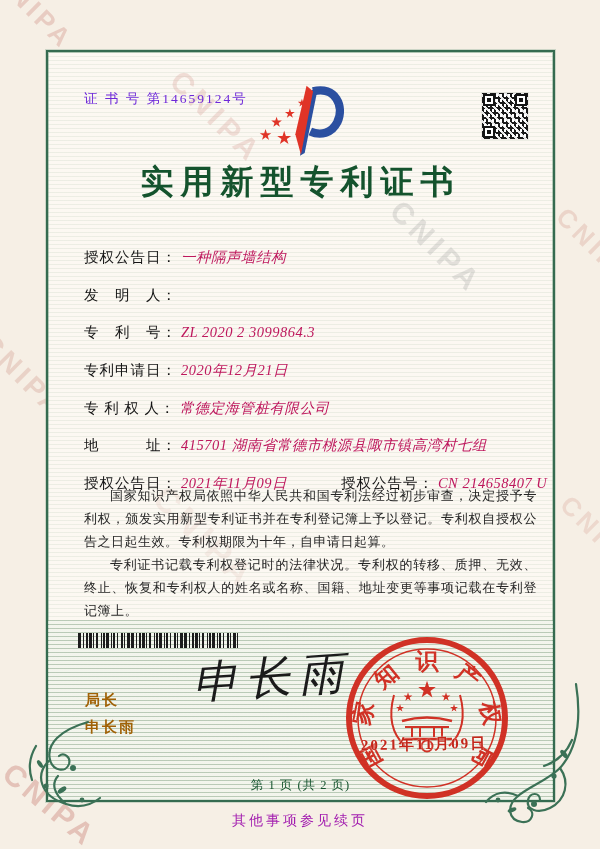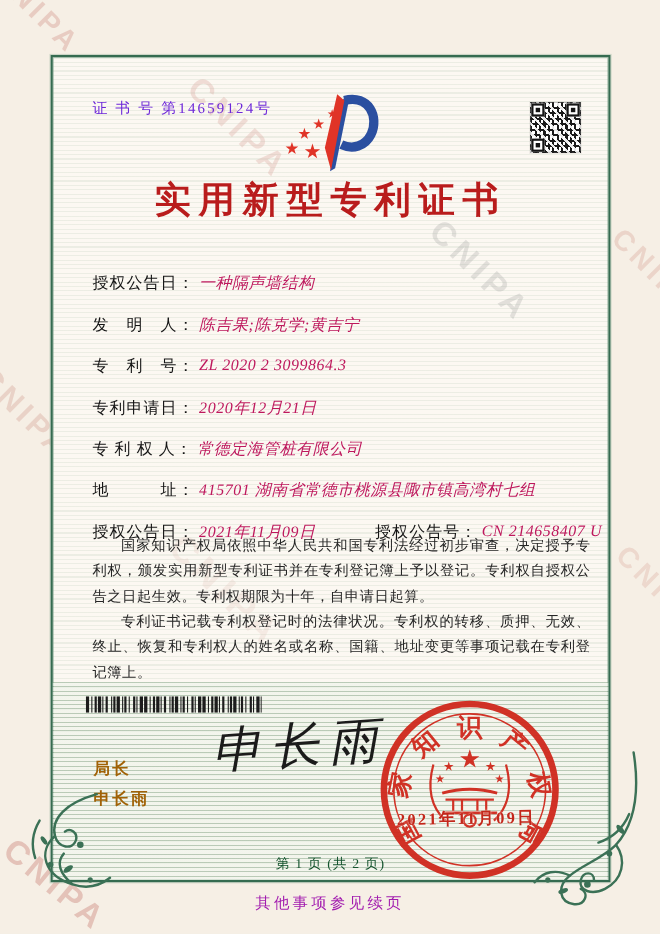--- a/index.html
+++ b/index.html
@@ -33,21 +33,21 @@
   .qr{position:absolute;left:434px;top:41px;width:46px;height:46px;background:#fff;
       box-shadow:0 0 0 1px rgba(0,0,0,.05);
       background-image:
         repeating-linear-gradient(45deg, rgba(255,255,255,.9) 0 2px, transparent 2px 6px),
         repeating-linear-gradient(90deg,#1a1a1a 0 2px,transparent 2px 4px),
         repeating-linear-gradient(0deg,#1a1a1a 0 2px,transparent 2px 5px);}
   .qr .f{position:absolute;width:12px;height:12px;background:#fff;border:2px solid #141414;box-sizing:border-box;}
   .qr .f::after{content:"";position:absolute;inset:2px;background:#141414;}
   .qr .f1{left:1px;top:1px}.qr .f2{right:1px;top:1px}.qr .f3{left:1px;bottom:1px}
   .title{position:absolute;left:0;top:108px;width:100%;margin:0;text-align:center;
-         font-size:33px;font-weight:bold;letter-spacing:7px;color:#b91c1c;}
+         font-size:33px;font-weight:bold;letter-spacing:7px;color:#14532d;}
   
   .fields{position:absolute;left:36px;right:14px;top:187px;font-size:14.5px;}
   .frow{height:37.6px;display:flex;align-items:center;white-space:nowrap;}
   .lbl{color:#141414;letter-spacing:1px;}
   .val{color:#be185d;letter-spacing:.5px;margin-left:4px;font-style:italic;}
   .g2{margin-left:54px;}
   
   .body-text{position:absolute;left:36px;right:16px;top:432px;font-size:13px;line-height:23px;
              color:#262626;text-align:justify;letter-spacing:.5px;}
   .body-text p{margin:0;text-indent:2em;}
@@ -112,21 +112,20 @@
 
       <h1 class="title">实用新型专利证书</h1>
 
       <div class="fields">
         <div class="frow">
           <span class="lbl">授权公告日：</span>
           <span class="val">一种隔声墙结构</span>
         </div>
         <div class="frow">
           <span class="lbl">发　明　人：</span>
-          <span class="val">陈吉果;陈克学;黄吉宁</span>
         </div>
         <div class="frow">
           <span class="lbl">专　利　号：</span>
           <span class="val">ZL 2020 2 3099864.3</span>
         </div>
         <div class="frow">
           <span class="lbl">专利申请日：</span>
           <span class="val">2020年12月21日</span>
         </div>
         <div class="frow">

